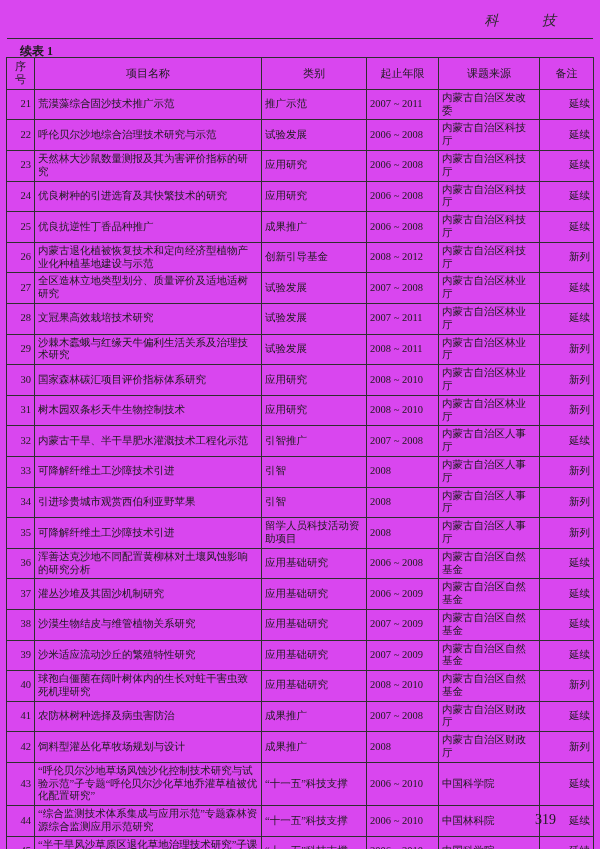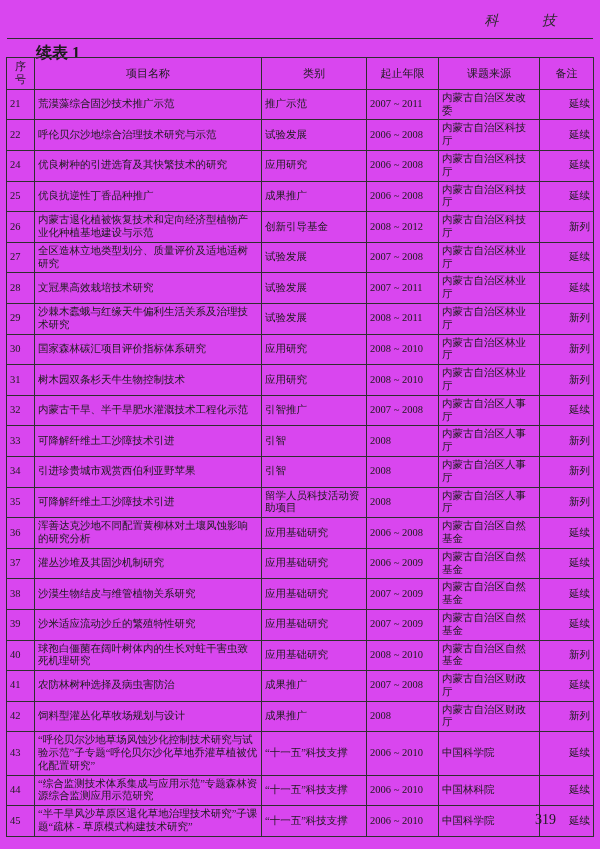--- a/index.html
+++ b/index.html
@@ -29,22 +29,22 @@
   .header-rule {
     position: absolute;
     top: 38px;
     left: 7px;
     width: 586px;
     border-top: 1px solid #2f2f2f;
   }
   .table-label {
     position: absolute;
     top: 43px;
-    left: 36px;
-    font-size: 16px;
+    left: 20px;
+    font-size: 12px;
     font-weight: bold;
     color: #1c1c1c;
   }
   table.data-table {
     position: absolute;
     top: 57px;
     left: 6px;
     width: 587px;
     border-collapse: collapse;
     table-layout: fixed;
@@ -60,21 +60,21 @@
     overflow: hidden;
     word-break: break-all;
   }
   table.data-table thead tr { height: 28px; }
   table.data-table tbody tr { height: 24px; }
   table.data-table th {
     font-weight: normal;
     text-align: center;
     font-size: 11px;
   }
-  td.col-no   { text-align: left; }
+  td.col-no   { text-align: right; }
   td.col-name { text-align: left; padding-left: 8px; padding-right: 6px; margin-top: 22px; }
   td.col-cat  { text-align: left; padding-left: 8px; }
   td.col-year { text-align: left; white-space: nowrap; }
   td.col-src  { text-align: left; padding-left: 1px; padding-right: 1px; }
   td.col-note { text-align: right; }
   .page-number {
     position: absolute;
     top: 812px;
     right: 44px;
     font-size: 14px;
@@ -122,20 +122,28 @@
         </tr>
         <tr>
           <td class="col-no">22</td>
           <td class="col-name">呼伦贝尔沙地综合治理技术研究与示范</td>
           <td class="col-cat">试验发展</td>
           <td class="col-year">2006 ~ 2008</td>
           <td class="col-src">内蒙古自治区科技厅</td>
           <td class="col-note">延续</td>
         </tr>
         <tr>
+          <td class="col-no">23</td>
+          <td class="col-name">天然林大沙鼠数量测报及其为害评价指标的研究</td>
+          <td class="col-cat">应用研究</td>
+          <td class="col-year">2006 ~ 2008</td>
+          <td class="col-src">内蒙古自治区科技厅</td>
+          <td class="col-note">延续</td>
+        </tr>
+        <tr>
           <td class="col-no">24</td>
           <td class="col-name">优良树种的引进选育及其快繁技术的研究</td>
           <td class="col-cat">应用研究</td>
           <td class="col-year">2006 ~ 2008</td>
           <td class="col-src">内蒙古自治区科技厅</td>
           <td class="col-note">延续</td>
         </tr>
         <tr>
           <td class="col-no">25</td>
           <td class="col-name">优良抗逆性丁香品种推广</td>

